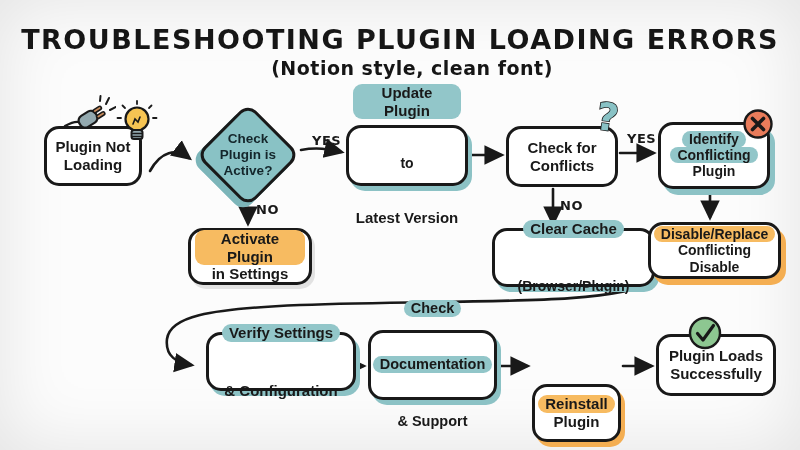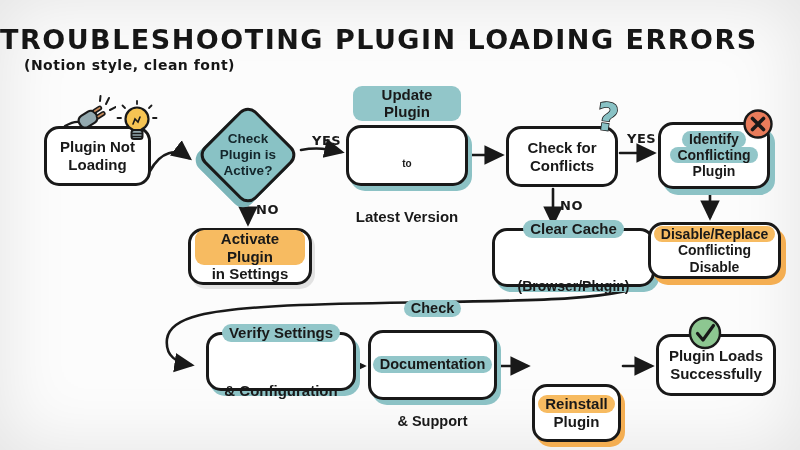--- a/index.html
+++ b/index.html
@@ -3,46 +3,46 @@
 <meta charset="utf-8">
 <style>
   html,body{margin:0;padding:0;background:#e9e9e9;}
   .stage{
     position:relative;width:800px;height:450px;overflow:hidden;
     background:#fcfcfc;
     box-shadow:inset 0 0 70px rgba(0,0,0,0.10);
     font-family:"Liberation Sans",sans-serif;
     color:#191919;
   }
-  .titlewrap{position:absolute;left:0;top:24px;width:800px;}
+  .titlewrap{position:absolute;left:0;top:24px;width:800px;text-align:center;}
   .title{
     margin:0;font-size:27px;font-weight:bold;letter-spacing:1.5px;
     font-family:"DejaVu Sans",sans-serif;color:#161616;
   }
   .subtitle{
-    margin:2px 0 0 0;font-size:14px;font-weight:bold;color:#161616;
+    margin:2px 0 0 0;font-size:19px;font-weight:bold;color:#161616;
     font-family:"DejaVu Sans",sans-serif;letter-spacing:0.5px;padding-left:24px;
   }
   .overlay{position:absolute;left:0;top:0;z-index:1;pointer-events:none;}
   .icon{position:absolute;z-index:4;}
   .node{
     position:absolute;z-index:2;background:#ffffff;
     border:3px solid #191919;border-radius:15px;
     display:flex;flex-direction:column;align-items:center;justify-content:center;
     text-align:center;font-weight:bold;font-size:15px;line-height:1.18;
     padding:2px 4px;box-sizing:border-box;
   }
   .sh-teal{box-shadow:4px 5px 0 #8cc2c5;gap:40px;}
   .sh-teal-big{box-shadow:5px 6px 0 #8cc2c5;justify-content:center;}
   .sh-orange{box-shadow:4px 5px 0 #f4ae52;}
   .sh-orange-big{box-shadow:5px 6px 0 #f4ae52;}
   .sh-gray{box-shadow:3px 4px 0 rgba(0,0,0,0.10);}
   .hl-teal{background:#92c6c9;border-radius:9px;padding:0 7px;display:inline-block;}
   .hl-orange{background:#f7bb61;border-radius:9px;padding:0 7px;display:inline-block;}
-  .tiny{font-size:10px;line-height:0.85;margin:-1px 0;}
+  .tiny{font-size:14px;line-height:0.85;margin:-1px 0;}
   .sm{font-size:14px;}
   .diamond-wrap{position:absolute;left:211px;top:118px;width:74px;height:74px;z-index:2;}
   .diamond-shape{
     position:absolute;left:0;top:0;width:74px;height:74px;
     background:#89c2c5;border:3px solid #191919;border-radius:12px;
     transform:rotate(45deg);box-shadow:0 7px 0 #7cb5b9;box-sizing:border-box;
   }
   .diamond-text{
     position:absolute;left:-18px;top:8px;width:110px;height:58px;z-index:3;
     display:flex;flex-direction:column;align-items:center;justify-content:center;
@@ -82,21 +82,21 @@
       <path d="M499,366 L527,366" marker-end="url(#ah)"></path>
       <path d="M623,366 L651,366" marker-end="url(#ah)"></path>
     </g>
   </svg>
 
   <span class="edge-label" style="left:312px;top:133px;">YES</span>
   <span class="edge-label" style="left:627px;top:131px;">YES</span>
   <span class="edge-label" style="left:256px;top:202px;">NO</span>
   <span class="edge-label" style="left:560px;top:198px;">NO</span>
 
-  <div class="node" style="left:44px;top:126px;width:107px;height:60px;">
+  <div class="node" style="left:44px;top:126px;width:98px;height:60px;">
     <span>Plugin Not</span>
     <span>Loading</span>
   </div>
 
   <div class="diamond-wrap">
     <div class="diamond-shape"></div>
     <div class="diamond-text">
       <span>Check</span>
       <span>Plugin is</span>
       <span>Active?</span>

